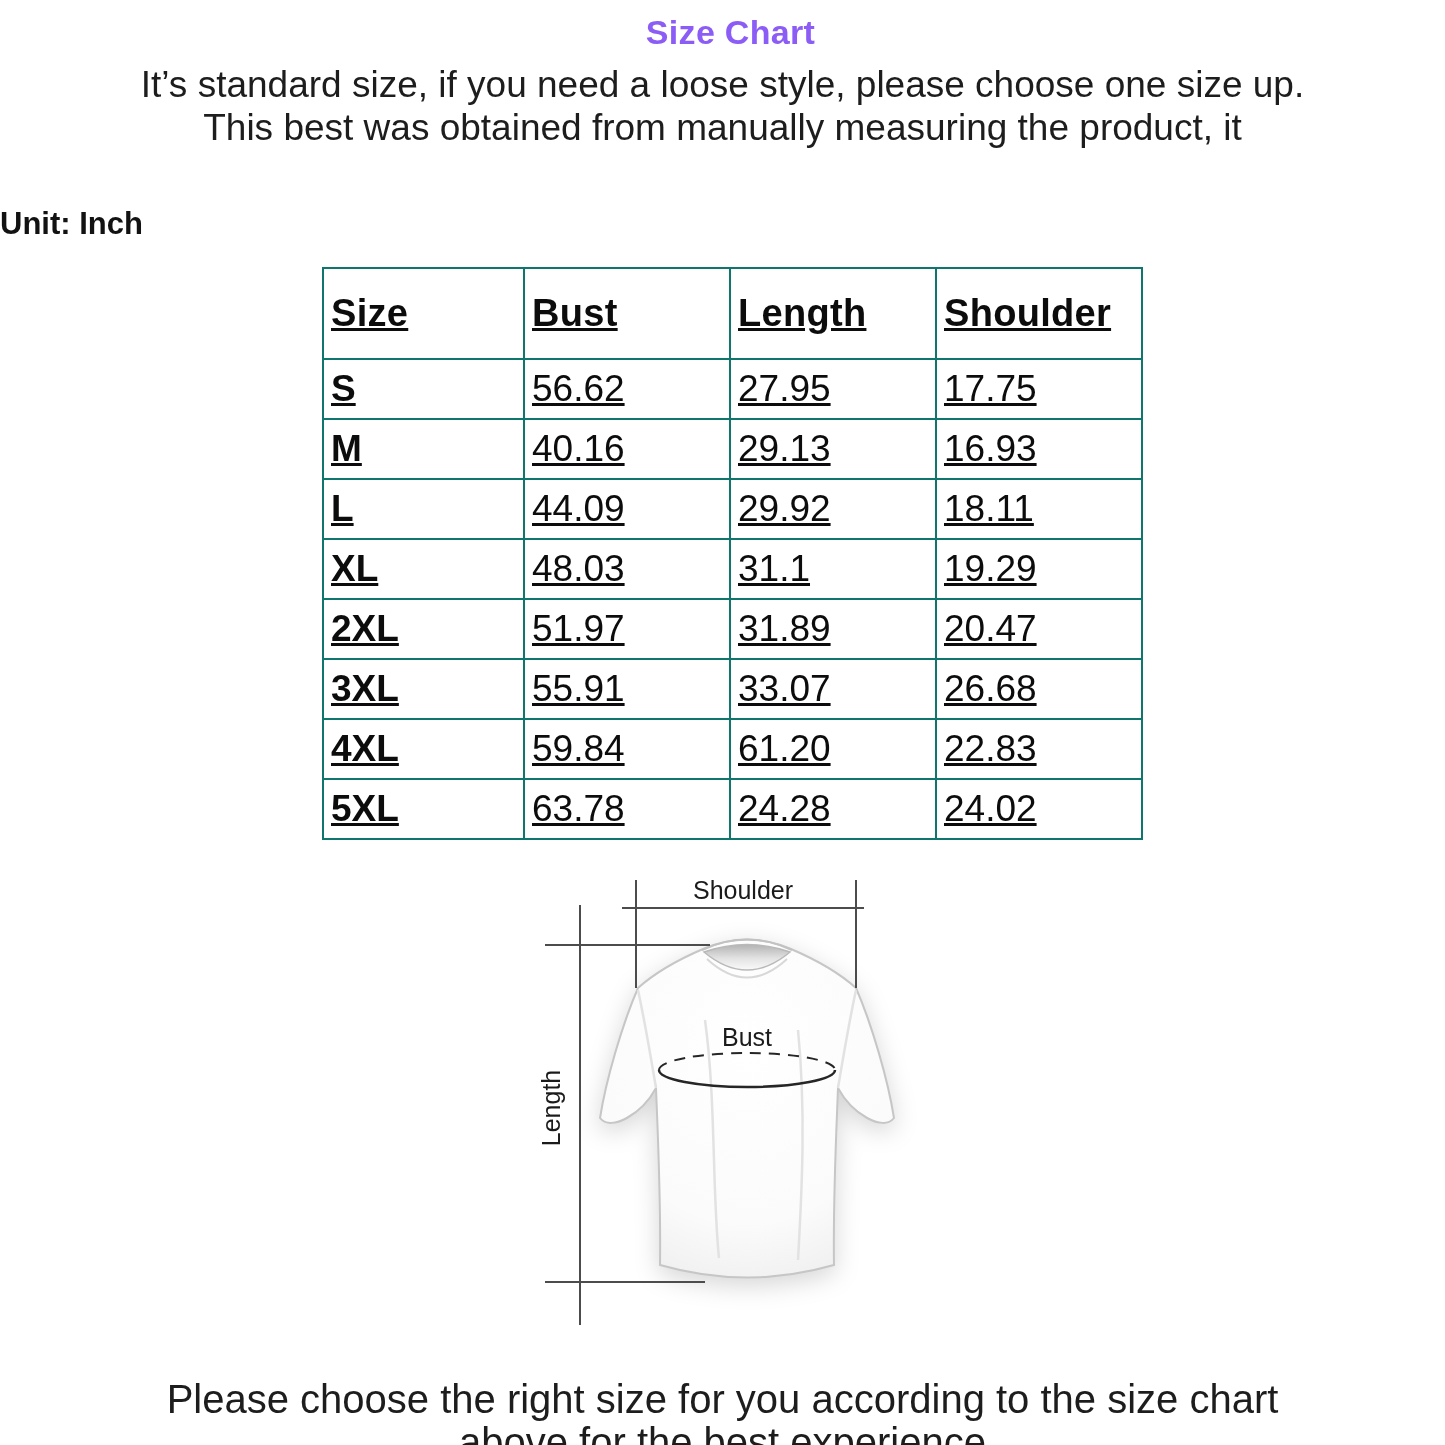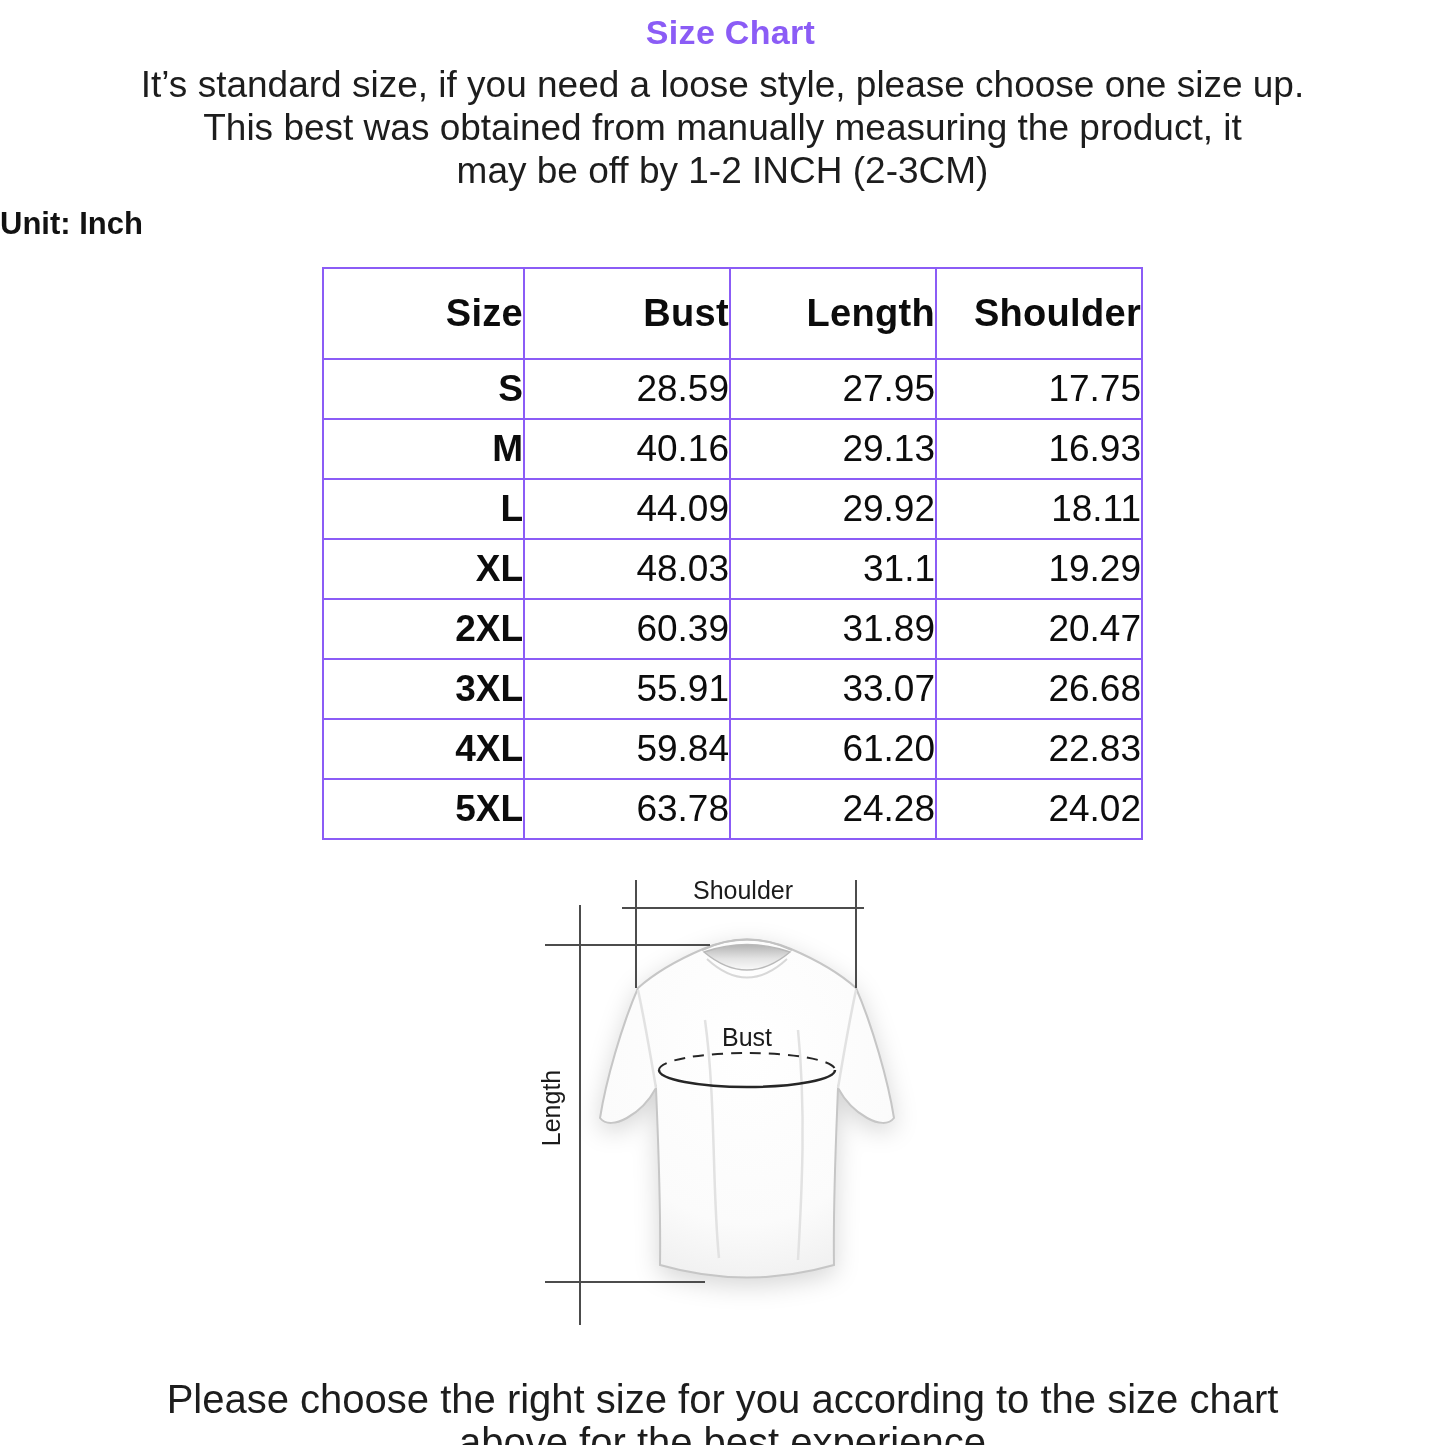--- a/index.html
+++ b/index.html
@@ -17,22 +17,22 @@
   }
   .unit {
     position:absolute; top:206px; left:0; width:100%;
     text-align:left; font-size:31px; font-weight:700; color:#121212;
   }
   table.size-table {
     position:absolute; left:322px; top:267px; width:819px;
     border-collapse:collapse; table-layout:fixed;
   }
   .size-table th, .size-table td {
-    border:2px solid #8b5cf6; text-align:right; padding:0 0 0 7px;
-    overflow:hidden; white-space:nowrap; color:#0c0c0c;
+    border:2px solid #0f766e; text-align:left; padding:0 0 0 7px;
+    overflow:hidden; white-space:nowrap; color:#0c0c0c;text-decoration:underline;
   }
   .size-table th { height:89px; font-size:38px; font-weight:700; letter-spacing:0.3px; }
   .size-table td { height:58px; font-size:37px; font-weight:400; }
   .size-table td.size-col { font-weight:700; }
   .diagram { position:absolute; left:500px; top:870px; }
   .shirt-g { filter:drop-shadow(0px 7px 12px rgba(0,0,0,0.16)); }
   .shirt-body { fill:url(#shirtShade); stroke:#c6c6c6; stroke-width:2; }
   .seam { fill:none; stroke:#e2e2e2; stroke-width:2.5; }
   .measure { stroke:#4c4c4c; stroke-width:2; fill:none; }
   .dlabel { font-size:25px; fill:#1b1b1b; }
@@ -46,21 +46,20 @@
 </head>
 <body>
 
 <div class="page">
 
   <h1 class="title">Size Chart</h1>
 
   <div class="intro">
     <div>It’s standard size, if you need a loose style, please choose one size up.</div>
     <div>This best was obtained from manually measuring the product, it</div>
-    <div>may be off by 1-2 INCH (2-3CM)</div>
   </div>
 
   <div class="unit">Unit: Inch</div>
 
   <table class="size-table">
     <colgroup>
       <col style="width:201px">
         <col style="width:206px">
         <col style="width:206px">
         <col style="width:206px">
@@ -69,21 +68,21 @@
       <tr>
         <th>Size</th>
         <th>Bust</th>
         <th>Length</th>
         <th>Shoulder</th>
       </tr>
     </thead>
     <tbody>
       <tr>
         <td class="size-col">S</td>
-        <td>28.59</td>
+        <td>56.62</td>
         <td>27.95</td>
         <td>17.75</td>
       </tr>
       <tr>
         <td class="size-col">M</td>
         <td>40.16</td>
         <td>29.13</td>
         <td>16.93</td>
       </tr>
       <tr>
@@ -93,21 +92,21 @@
         <td>18.11</td>
       </tr>
       <tr>
         <td class="size-col">XL</td>
         <td>48.03</td>
         <td>31.1</td>
         <td>19.29</td>
       </tr>
       <tr>
         <td class="size-col">2XL</td>
-        <td>60.39</td>
+        <td>51.97</td>
         <td>31.89</td>
         <td>20.47</td>
       </tr>
       <tr>
         <td class="size-col">3XL</td>
         <td>55.91</td>
         <td>33.07</td>
         <td>26.68</td>
       </tr>
       <tr>

